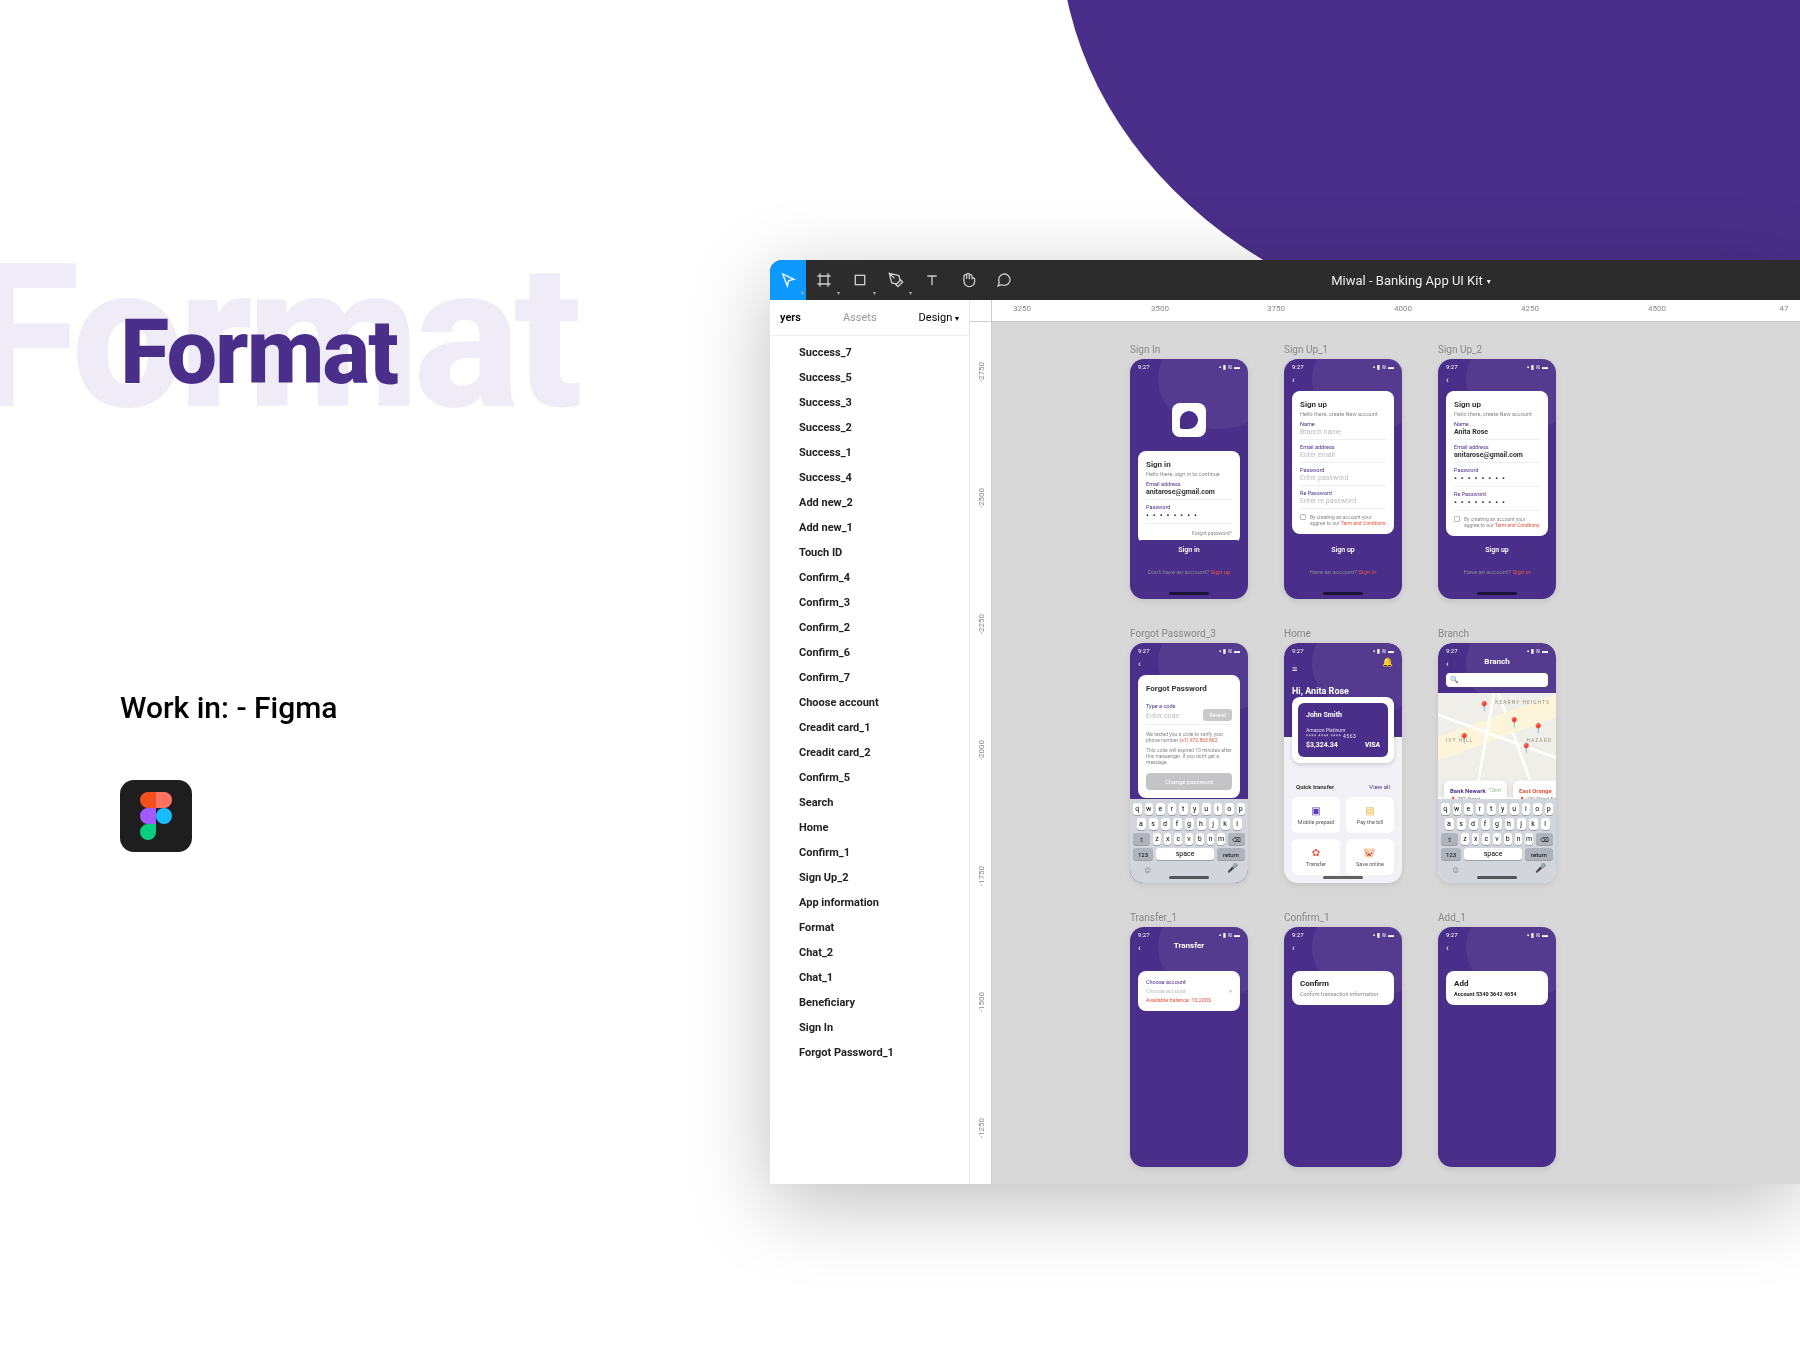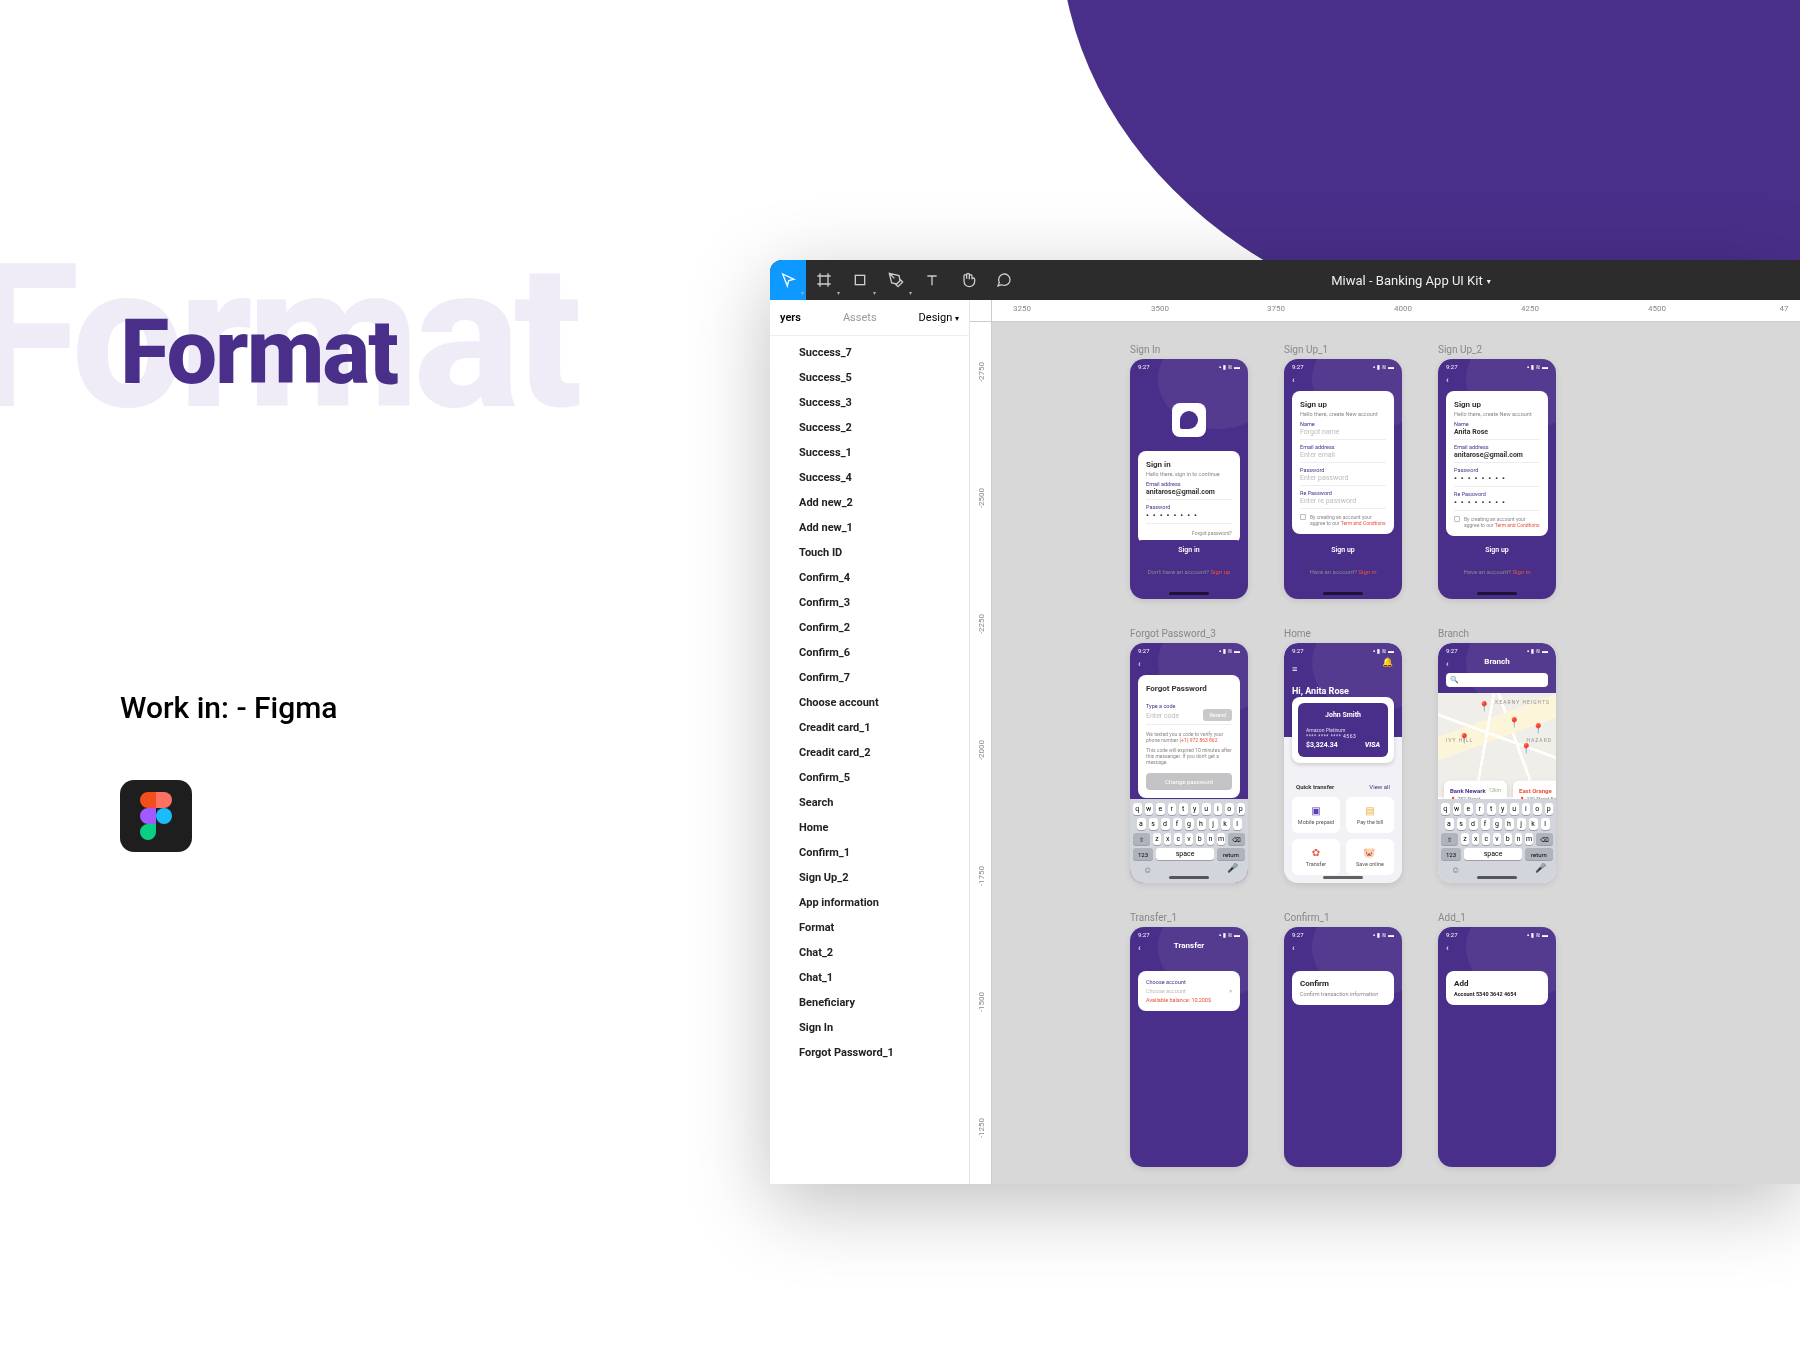--- a/index.html
+++ b/index.html
@@ -90,21 +90,21 @@
   .kb .emoji{font-size:9px;color:#6d6d6d;text-align:left;padding:2px 4px 0;}
   .kb .mic{font-size:9px;color:#6d6d6d;}
 
   
   .home-head{position:absolute;top:14px;left:8px;right:8px;color:#fff;}
   .burger{font-size:9px;}
   .greet{font-size:9px;font-weight:700;margin-top:10px;}
   .bell{position:absolute;right:0;top:0;font-size:9px;}
   .ccard{position:absolute;top:54px;left:8px;right:8px;background:#fff;border-radius:8px;padding:6px;box-shadow:0 2px 4px rgba(0,0,0,.15);}
   .ccard-inner{background:var(--purple);border-radius:6px;color:#fff;padding:8px;font-size:6px;}
-  .ccard-inner .nm{text-align:center;font-weight:700;font-size:7px;margin-bottom:8px;}
+  .ccard-inner .nm{text-align:left;font-weight:700;font-size:7px;margin-bottom:8px;}
   .ccard-inner .row2{display:flex;justify-content:space-between;align-items:flex-end;}
   .ccard-inner .visa{font-weight:800;font-style:italic;font-size:7px;}
   .qhead{position:absolute;top:140px;left:12px;right:12px;display:flex;justify-content:space-between;font-size:6px;color:#333;}
   .qhead .va{color:var(--purple);}
   .grid2{position:absolute;top:154px;left:8px;right:8px;display:grid;grid-template-columns:1fr 1fr;gap:6px;}
   .tile{background:#fff;border-radius:6px;height:36px;display:flex;flex-direction:column;align-items:center;justify-content:center;font-size:5.5px;color:#555;gap:3px;}
   .tile .ic{font-size:10px;}
   .home-purple{position:absolute;top:0;left:0;right:0;height:94px;background:var(--purple);border-radius:14px 14px 0 0;}
 
   
@@ -292,21 +292,21 @@
             <div class="phone-arc"></div>
             <div class="statusbar">
                 <span>9:27</span>
                 <span>▪ ▮ ≋ ▬</span>
               </div>
             <div class="back">‹</div>
             <div class="card" style="top:32px">
               <div class="val" style="font-size:8px">Sign up</div>
               <div style="font-size:5.5px;color:#888;margin-top:2px">Hello there, create New account</div>
               <div class="lbl">Name</div>
-                <div class="val ph">Forgot name</div>
+                <div class="val ph">Branch name</div>
                 <div class="line"></div>
               <div class="lbl">Email address</div>
                 <div class="val ph">Enter email</div>
                 <div class="line"></div>
               <div class="lbl">Password</div>
                 <div class="val ph">Enter password</div>
                 <div class="line"></div>
               <div class="lbl">Re Password</div>
                 <div class="val ph">Enter re password</div>
                 <div class="line"></div>

